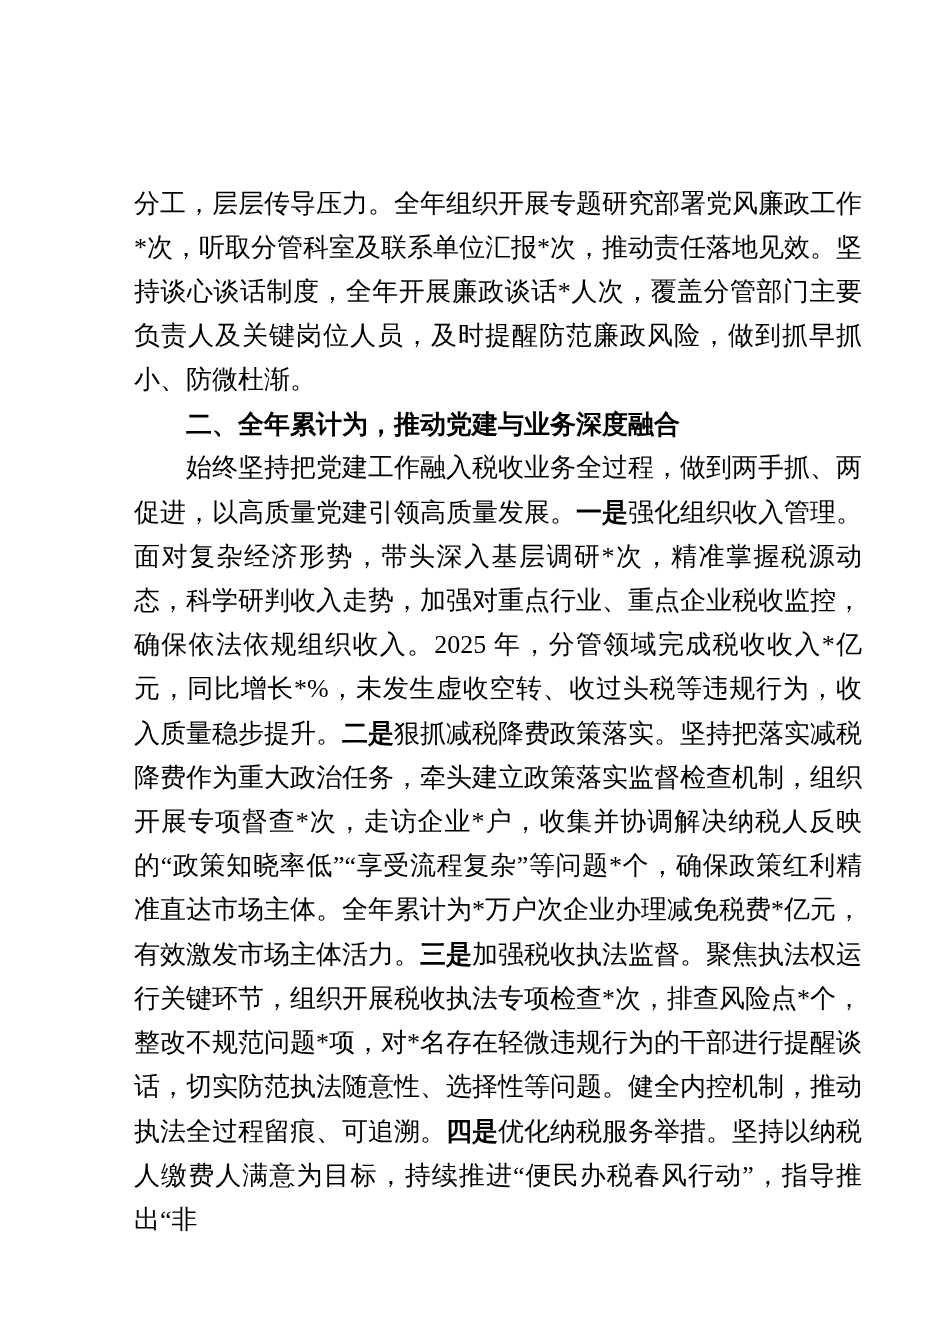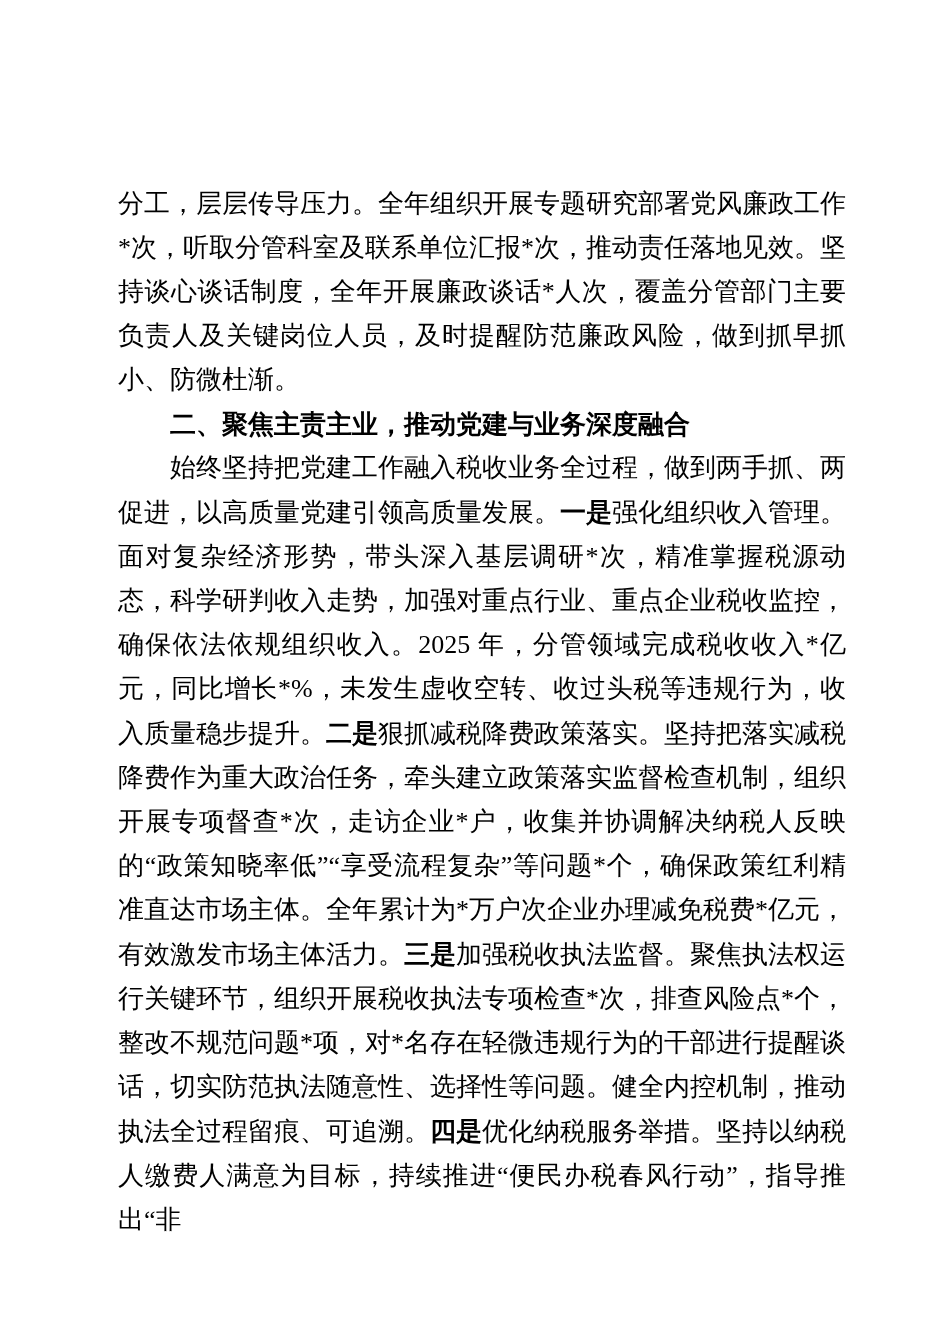--- a/index.html
+++ b/index.html
@@ -9,21 +9,21 @@
   }
   .page {
     position: relative;
     width: 950px;
     height: 1344px;
     background: #ffffff;
     overflow: hidden;
   }
   .doc-body {
     position: absolute;
-    left: 118px;
+    left: 134px;
     top: 182px;
     width: 728px;
     font-family: "Liberation Serif", "DejaVu Serif", serif;
     font-size: 26px;
     line-height: 44px;
     color: #000000;
     text-align: justify;
     text-justify: inter-ideograph;
     word-break: break-all;
   }
@@ -42,16 +42,16 @@
     font-weight: 700;
     font-family: "Liberation Sans", "DejaVu Sans", sans-serif;
   }
 </style>
 </head>
 <body>
 
 <div class="page">
   <div class="doc-body" id="doc-body">
       <p class="body"><span class="text-run">分工，层层传导压力。全年组织开展专题研究部署党风廉政工作*次，听取分管科室及联系单位汇报*次，推动责任落地见效。坚持谈心谈话制度，全年开展廉政谈话*人次，覆盖分管部门主要负责人及关键岗位人员，及时提醒防范廉政风险，做到抓早抓小、防微杜渐。</span></p>
-      <p class="heading indent"><span class="bold-run">二、聚焦主责主业，推动党建与业务深度融合</span></p>
+      <p class="heading indent"><span class="bold-run">二、全年累计为，推动党建与业务深度融合</span></p>
       <p class="body indent"><span class="text-run">始终坚持把党建工作融入税收业务全过程，做到两手抓、两促进，以高质量党建引领高质量发展。</span><span class="bold-run">一是</span><span class="text-run">强化组织收入管理。面对复杂经济形势，带头深入基层调研*次，精准掌握税源动态，科学研判收入走势，加强对重点行业、重点企业税收监控，确保依法依规组织收入。2025 年，分管领域完成税收收入*亿元，同比增长*%，未发生虚收空转、收过头税等违规行为，收入质量稳步提升。</span><span class="bold-run">二是</span><span class="text-run">狠抓减税降费政策落实。坚持把落实减税降费作为重大政治任务，牵头建立政策落实监督检查机制，组织开展专项督查*次，走访企业*户，收集并协调解决纳税人反映的“政策知晓率低”“享受流程复杂”等问题*个，确保政策红利精准直达市场主体。全年累计为*万户次企业办理减免税费*亿元，有效激发市场主体活力。</span><span class="bold-run">三是</span><span class="text-run">加强税收执法监督。聚焦执法权运行关键环节，组织开展税收执法专项检查*次，排查风险点*个，整改不规范问题*项，对*名存在轻微违规行为的干部进行提醒谈话，切实防范执法随意性、选择性等问题。健全内控机制，推动执法全过程留痕、可追溯。</span><span class="bold-run">四是</span><span class="text-run">优化纳税服务举措。坚持以纳税人缴费人满意为目标，持续推进“便民办税春风行动”，指导推出“非</span></p>
     </div>
 </div>
 
 </body></html>

